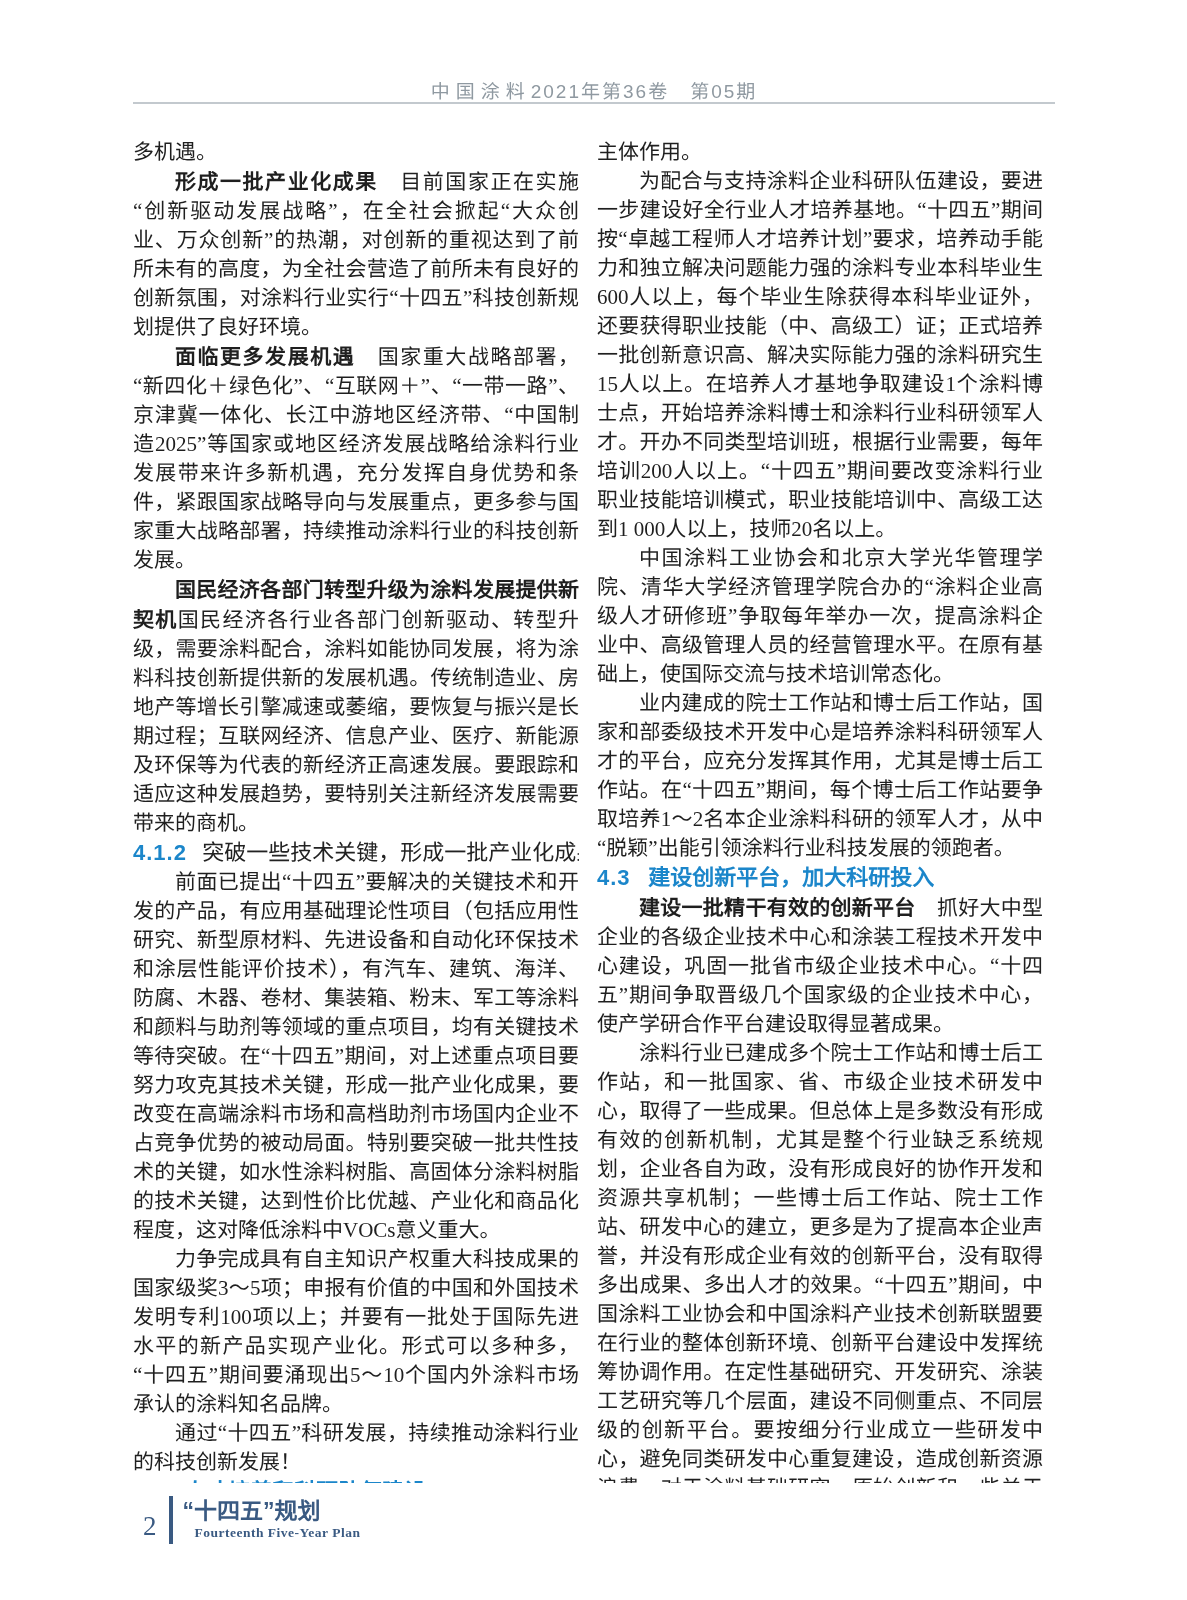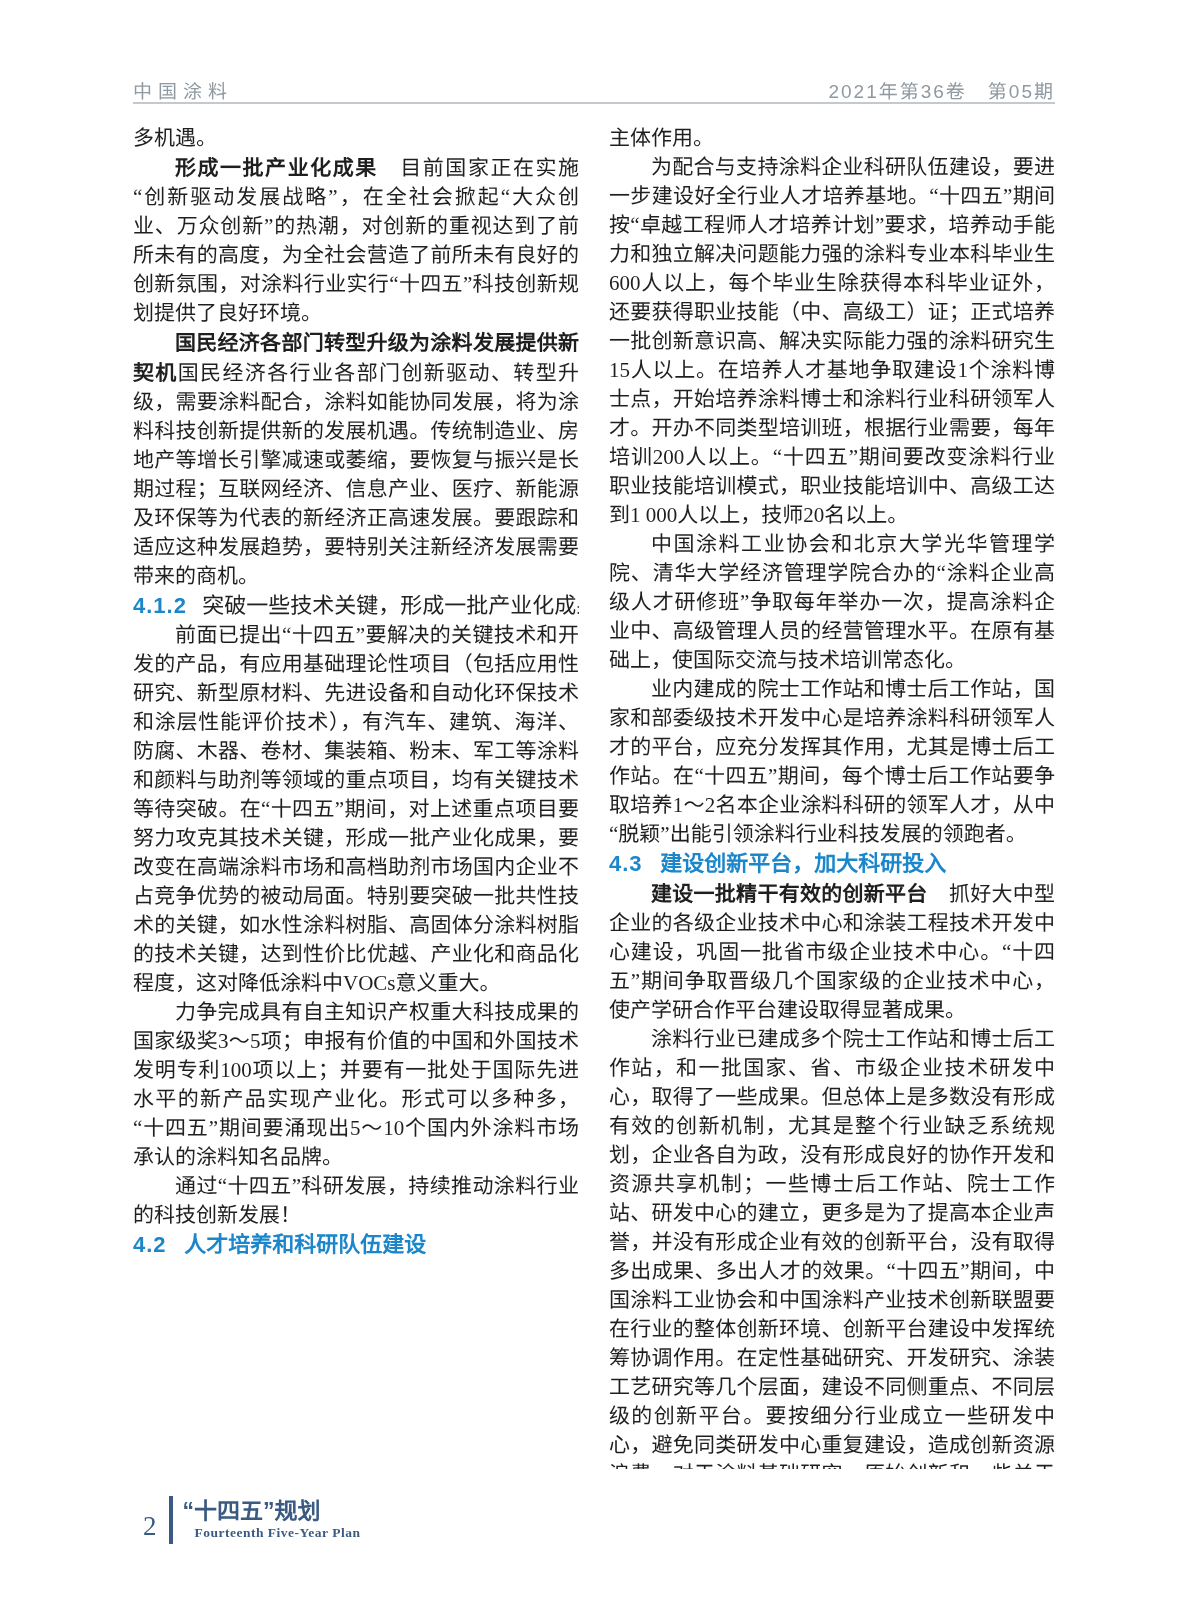--- a/index.html
+++ b/index.html
@@ -19,38 +19,38 @@
   .page {
     position: relative;
     width: 1187px; height: 1600px;
     background: #ffffff;
     overflow: hidden;
   }
   
   .running-head {
     position: absolute;
     left: 133px; width: 922px; top: 76px;
-    display: flex; justify-content: space-between; align-items: flex-end;
+    display: flex; justify-content: center; align-items: flex-end;
     color: var(--head-gray);
     font-size: 19px;
     font-family: "Liberation Sans", "DejaVu Sans", sans-serif;
   }
   .journal-name { letter-spacing: 6px; }
   .issue-info { letter-spacing: 2px; }
   .head-rule {
     position: absolute;
     left: 133px; width: 922px; top: 102px;
     height: 0; border-top: 2px solid var(--rule-gray);
   }
   
   .columns {
     position: absolute;
-    left: 133px; top: 124px;
+    left: 133px; top: 138px;
     width: 922px; height: 1345px;
-    display: flex; gap: 30px;
+    display: flex; gap: 18px;
     overflow: hidden;
   }
   .col { width: 446px; overflow: hidden; }
   p.body {
     margin: 0;
     font-size: 21px;
     line-height: 29px;
     color: var(--ink);
     text-align: justify;
     text-justify: inter-character;
@@ -120,20 +120,21 @@
   <header class="running-head">
     <span class="journal-name">中国涂料</span>
     <span class="issue-info">2021年第36卷　第05期</span>
   </header>
   <div class="head-rule"></div>
 
   <main class="columns">
     <section class="col">
         <p class="body"><span>多机遇。</span></p>
         <p class="body indent"><span class="lead">形成一批产业化成果</span><span>　目前国家正在实施“创新驱动发展战略”，在全社会掀起“大众创业、万众创新”的热潮，对创新的重视达到了前所未有的高度，为全社会营造了前所未有良好的创新氛围，对涂料行业实行“十四五”科技创新规划提供了良好环境。</span></p>
+        <p class="body indent"><span class="lead">面临更多发展机遇</span><span>　国家重大战略部署，“新四化＋绿色化”、“互联网＋”、“一带一路”、京津冀一体化、长江中游地区经济带、“中国制造2025”等国家或地区经济发展战略给涂料行业发展带来许多新机遇，充分发挥自身优势和条件，紧跟国家战略导向与发展重点，更多参与国家重大战略部署，持续推动涂料行业的科技创新发展。</span></p>
         <p class="body indent"><span class="lead">国民经济各部门转型升级为涂料发展提供新契机</span><span>国民经济各行业各部门创新驱动、转型升级，需要涂料配合，涂料如能协同发展，将为涂料科技创新提供新的发展机遇。传统制造业、房地产等增长引擎减速或萎缩，要恢复与振兴是长期过程；互联网经济、信息产业、医疗、新能源及环保等为代表的新经济正高速发展。要跟踪和适应这种发展趋势，要特别关注新经济发展需要带来的商机。</span></p>
         <h2 class="heading sub"><span class="hnum">4.1.2</span><span class="htitle">突破一些技术关键，形成一批产业化成果</span></h2>
         <p class="body indent"><span>前面已提出“十四五”要解决的关键技术和开发的产品，有应用基础理论性项目（包括应用性研究、新型原材料、先进设备和自动化环保技术和涂层性能评价技术），有汽车、建筑、海洋、防腐、木器、卷材、集装箱、粉末、军工等涂料和颜料与助剂等领域的重点项目，均有关键技术等待突破。在“十四五”期间，对上述重点项目要努力攻克其技术关键，形成一批产业化成果，要改变在高端涂料市场和高档助剂市场国内企业不占竞争优势的被动局面。特别要突破一批共性技术的关键，如水性涂料树脂、高固体分涂料树脂的技术关键，达到性价比优越、产业化和商品化程度，这对降低涂料中VOCs意义重大。</span></p>
         <p class="body indent"><span>力争完成具有自主知识产权重大科技成果的国家级奖3～5项；申报有价值的中国和外国技术发明专利100项以上；并要有一批处于国际先进水平的新产品实现产业化。形式可以多种多，“十四五”期间要涌现出5～10个国内外涂料市场承认的涂料知名品牌。</span></p>
         <p class="body indent"><span>通过“十四五”科研发展，持续推动涂料行业的科技创新发展！</span></p>
         <h2 class="heading main"><span class="hnum">4.2</span><span class="htitle">人才培养和科研队伍建设</span></h2>
       </section>
     <section class="col">
         <p class="body"><span>主体作用。</span></p>
         <p class="body indent"><span>为配合与支持涂料企业科研队伍建设，要进一步建设好全行业人才培养基地。“十四五”期间按“卓越工程师人才培养计划”要求，培养动手能力和独立解决问题能力强的涂料专业本科毕业生600人以上，每个毕业生除获得本科毕业证外，还要获得职业技能（中、高级工）证；正式培养一批创新意识高、解决实际能力强的涂料研究生15人以上。在培养人才基地争取建设1个涂料博士点，开始培养涂料博士和涂料行业科研领军人才。开办不同类型培训班，根据行业需要，每年培训200人以上。“十四五”期间要改变涂料行业职业技能培训模式，职业技能培训中、高级工达到1 000人以上，技师20名以上。</span></p>

